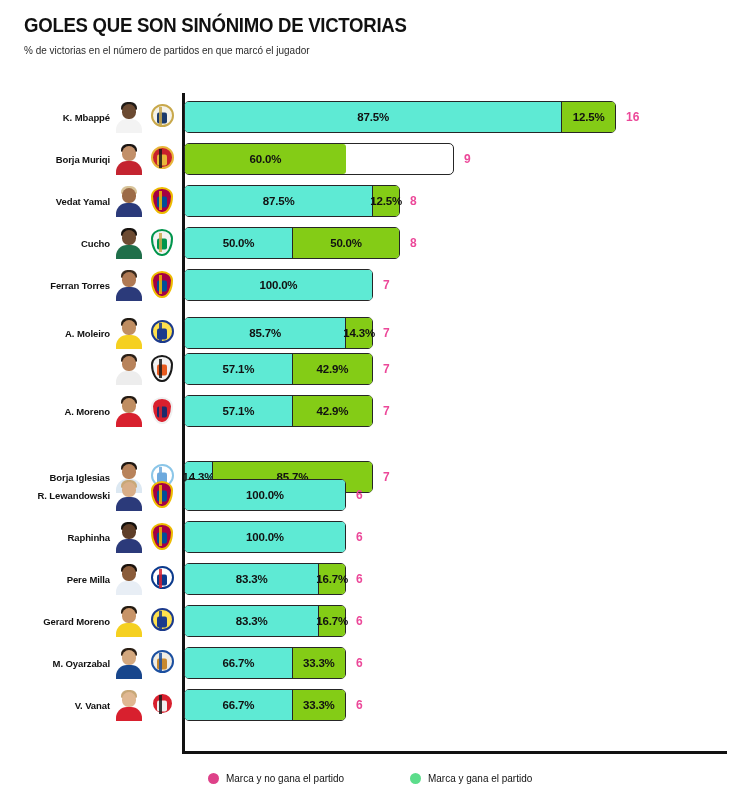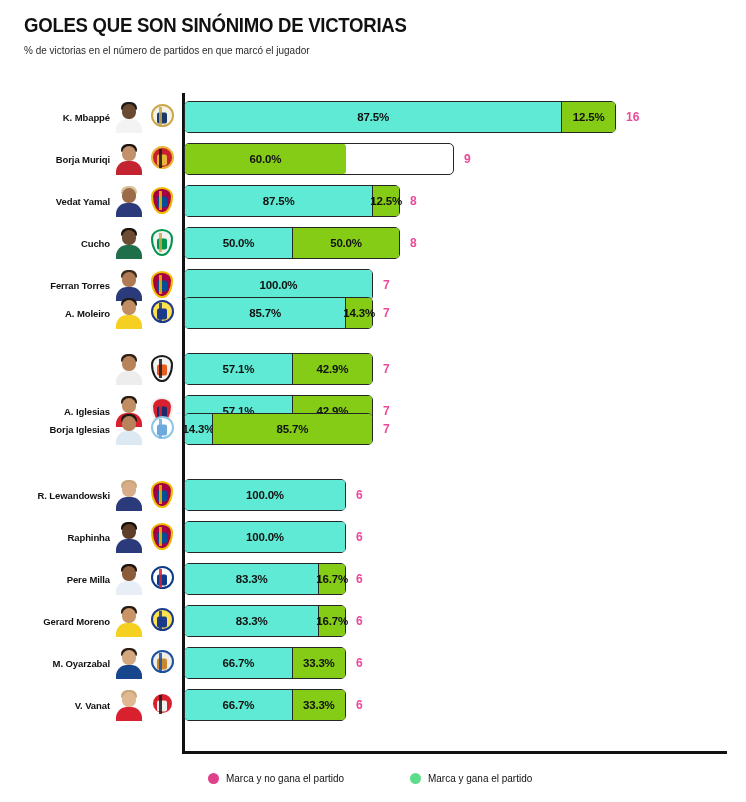--- a/index.html
+++ b/index.html
@@ -238,21 +238,21 @@
           <div class="crest-inner" style="background:#004D98;"></div>
           <div class="crest-stripe" style="left:11px;top:5px;width:3px;height:19px;background:#EDBB00;opacity:.85;"></div>
         </div>
         <div class="bar-wrap" style="left:184px;width:189px;">
           <div class="seg seg-green" style="width:100%;">
             <span class="seg-label">100.0%</span>
           </div>
         </div>
         <div class="total-label" style="left:383px;">7</div>
       </div>
-      <div class="row" style="top: 292px;">
+      <div class="row" style="top: 312px;">
         <div class="row-label">A. Moleiro</div>
         <div class="player-photo" title="A. Moleiro">
           <div class="ph-hair" style="background:#201A14;"></div>
           <div class="ph-head" style="background:#C08E62;"></div>
           <div class="ph-body" style="background:#F5D020;"></div>
         </div>
         <div class="team-crest" title="Villarreal">
           <div class="crest-circle" style="background:#FFE14D;border:2px solid #1B3A8C;"></div>
           <div class="crest-inner" style="background:#1B3A8C;"></div>
           <div class="crest-stripe" style="left:11px;top:5px;width:3px;height:19px;background:#1B3A8C;opacity:.85;"></div>
@@ -282,42 +282,42 @@
           <div class="seg seg-green" style="width:57.1%;">
             <span class="seg-label">57.1%</span>
           </div>
           <div class="seg seg-pink" style="width:42.9%;">
             <span class="seg-label">42.9%</span>
           </div>
         </div>
         <div class="total-label" style="left:383px;">7</div>
       </div>
       <div class="row" style="top: 390px;">
-        <div class="row-label">A. Iglesias</div>
+        <div class="row-label">A. Moreno</div>
         <div class="player-photo" title="A. Budimir">
           <div class="ph-hair" style="background:#241A12;"></div>
           <div class="ph-head" style="background:#C08E62;"></div>
           <div class="ph-body" style="background:#D8202E;"></div>
         </div>
         <div class="team-crest" title="Osasuna">
           <div class="crest-shape" style="background:#D8202E;border:2px solid #F0F0F0;"></div>
           <div class="crest-inner" style="background:#1B2B6B;"></div>
           <div class="crest-stripe" style="left:11px;top:5px;width:3px;height:19px;background:#D8202E;opacity:.85;"></div>
         </div>
         <div class="bar-wrap" style="left:184px;width:189px;">
           <div class="seg seg-green" style="width:57.1%;">
             <span class="seg-label">57.1%</span>
           </div>
           <div class="seg seg-pink" style="width:42.9%;">
             <span class="seg-label">42.9%</span>
           </div>
         </div>
         <div class="total-label" style="left:383px;">7</div>
       </div>
-      <div class="row" style="top: 408px;">
+      <div class="row" style="top: 456px;">
         <div class="row-label">Borja Iglesias</div>
         <div class="player-photo" title="Borja Iglesias">
           <div class="ph-hair" style="background:#201812;"></div>
           <div class="ph-head" style="background:#B8835B;"></div>
           <div class="ph-body" style="background:#DCE8F2;"></div>
         </div>
         <div class="team-crest" title="Celta de Vigo">
           <div class="crest-circle" style="background:#FFFFFF;border:2px solid #8BC6E8;"></div>
           <div class="crest-inner" style="background:#6DA9DD;"></div>
           <div class="crest-stripe" style="left:11px;top:5px;width:3px;height:19px;background:#6DA9DD;opacity:.85;"></div>

